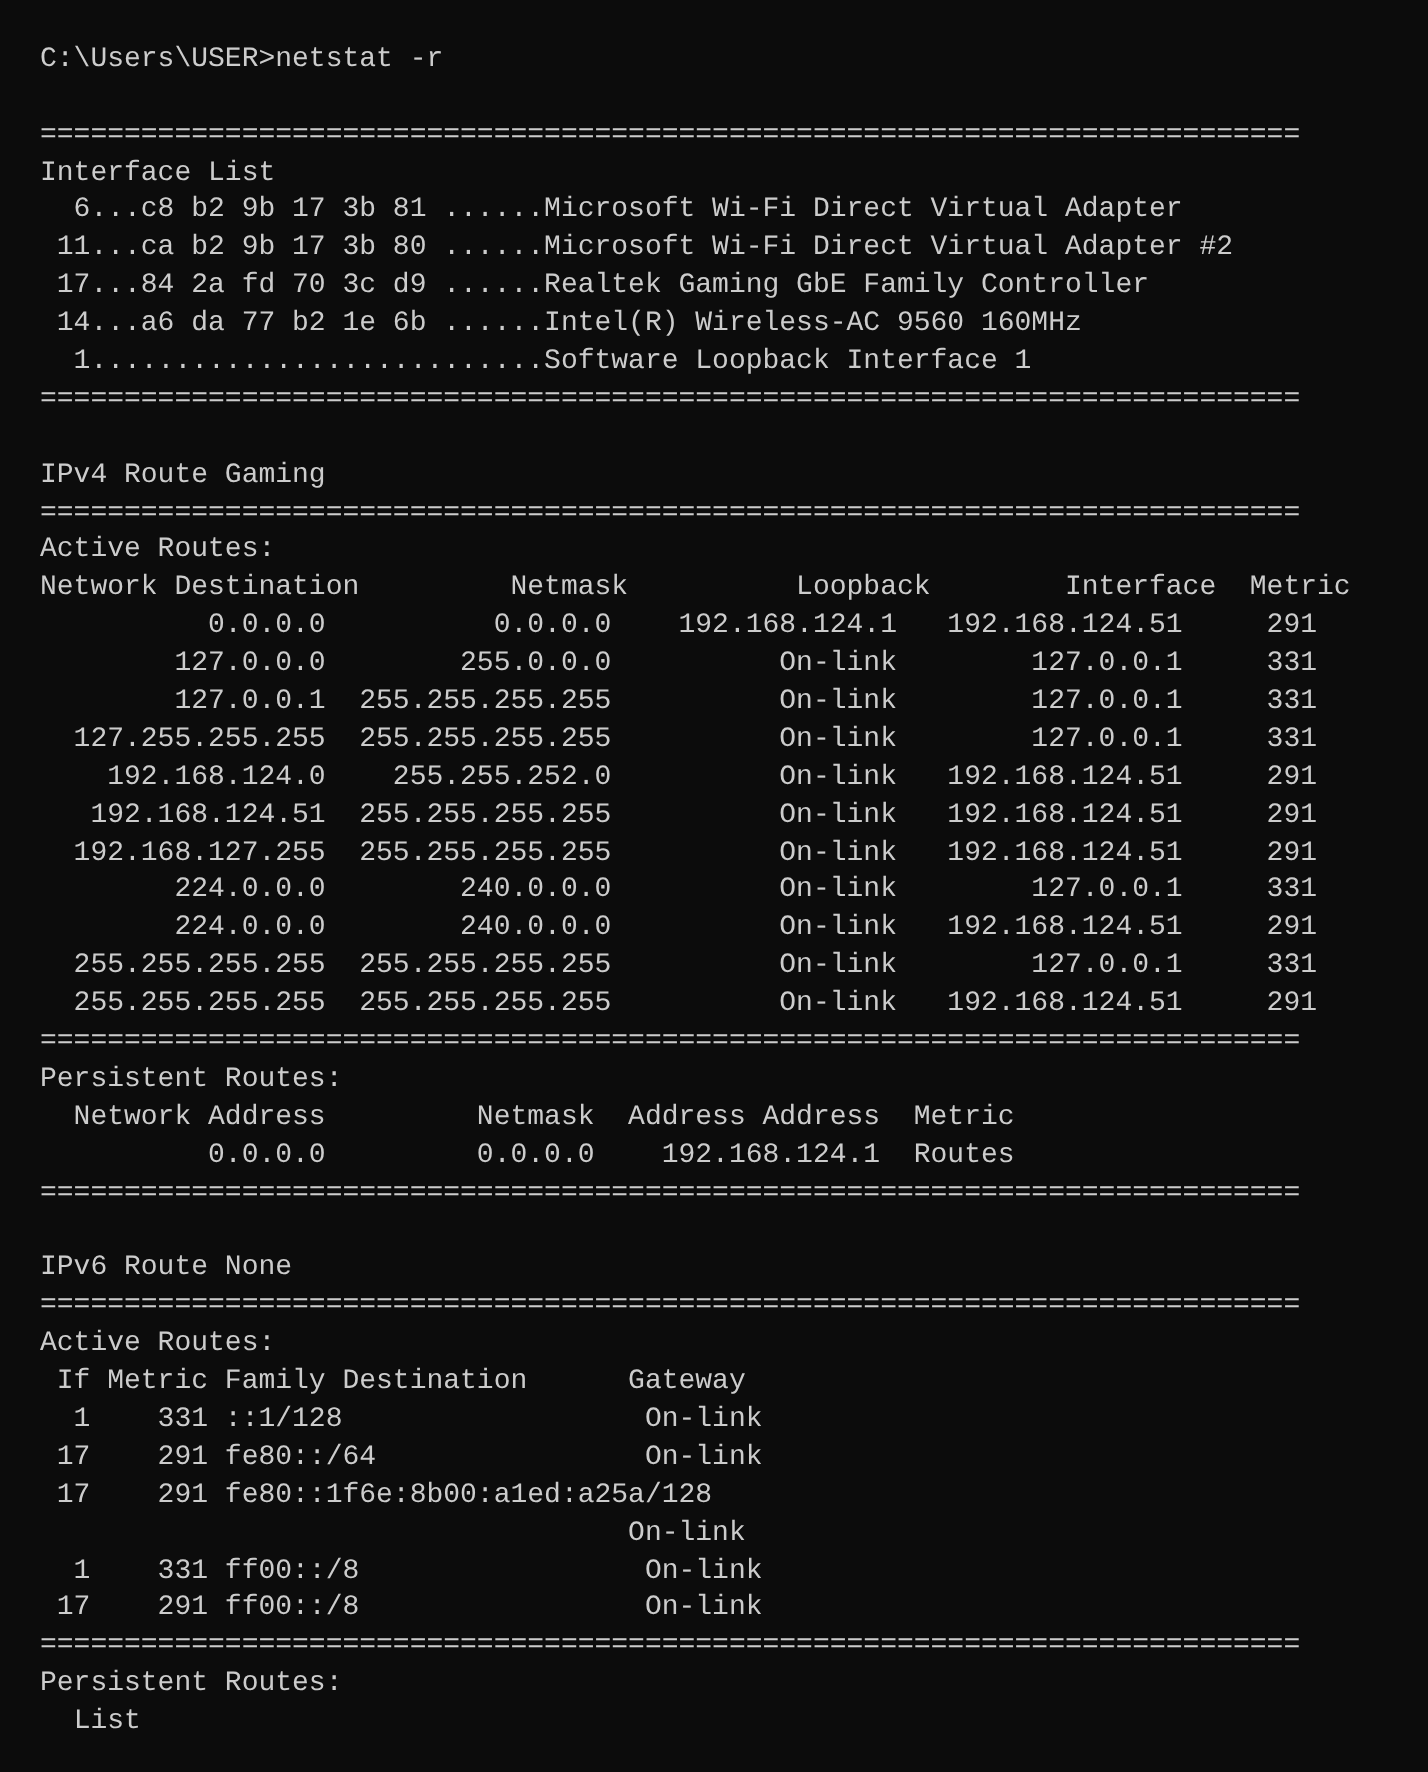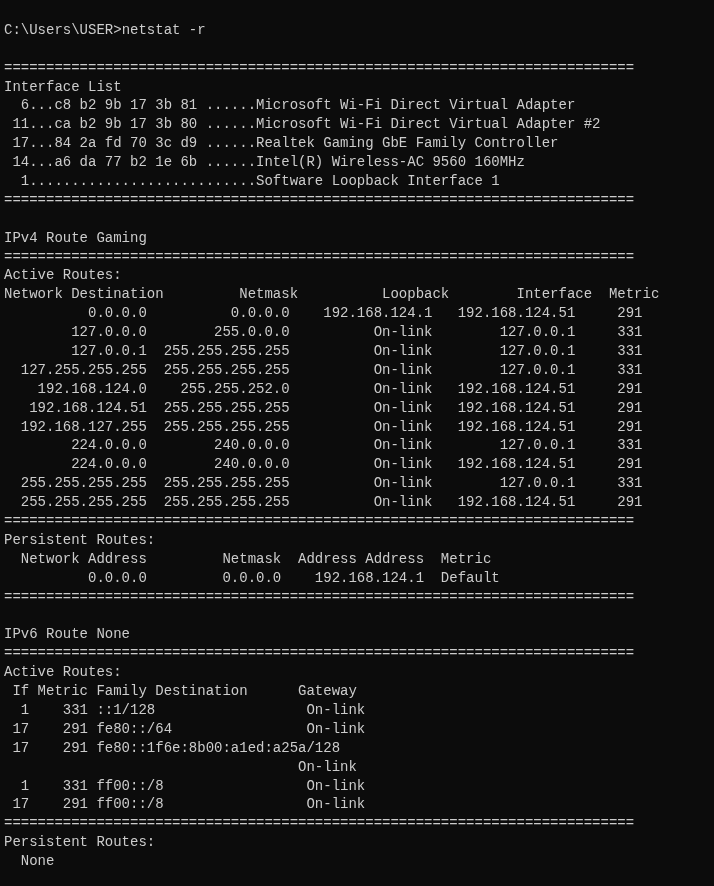--- a/index.html
+++ b/index.html
@@ -6,21 +6,21 @@
     margin: 0;
     padding: 0;
     background: #0c0c0c;
     color: #cccccc;
     font-family: Consolas, "Courier New", monospace;
     font-size: 14px;
     line-height: 1.35;
     width: 714px;
   }
   .terminal {
-    padding: 2px 4px;
+    padding: 2px 20px;
     white-space: pre;
   }
   .prompt-line { color: #cccccc; }
 </style>
 </head>
 <body>
 
 <div class="terminal">
 <span class="prompt-line"><span>C:\Users\USER&gt;</span><span>netstat -r</span></span>
 
@@ -44,29 +44,29 @@
     192.168.124.0    255.255.252.0          On-link   192.168.124.51     291
    192.168.124.51  255.255.255.255          On-link   192.168.124.51     291
   192.168.127.255  255.255.255.255          On-link   192.168.124.51     291
         224.0.0.0        240.0.0.0          On-link        127.0.0.1     331
         224.0.0.0        240.0.0.0          On-link   192.168.124.51     291
   255.255.255.255  255.255.255.255          On-link        127.0.0.1     331
   255.255.255.255  255.255.255.255          On-link   192.168.124.51     291</span>
 <span>===========================================================================</span>
 <span>Persistent Routes:</span>
 <span id="pers-head">  Network Address         Netmask  Address Address  Metric</span>
-<span id="pers-rows">          0.0.0.0         0.0.0.0    192.168.124.1  Default</span>
+<span id="pers-rows">          0.0.0.0         0.0.0.0    192.168.124.1  Routes</span>
 <span>===========================================================================</span>
 
 <span>IPv6 Route None</span>
 <span>===========================================================================</span>
 <span>Active Routes:</span>
 <span id="ipv6-head"> If Metric Family Destination      Gateway</span>
 <span id="ipv6-rows">  1    331 ::1/128                  On-link
  17    291 fe80::/64                On-link
  17    291 fe80::1f6e:8b00:a1ed:a25a/128
                                    On-link
   1    331 ff00::/8                 On-link
  17    291 ff00::/8                 On-link</span>
 <span>===========================================================================</span>
 <span>Persistent Routes:</span>
-  <span>None</span>
+  <span>List</span>
 </div>
 
 </body></html>

